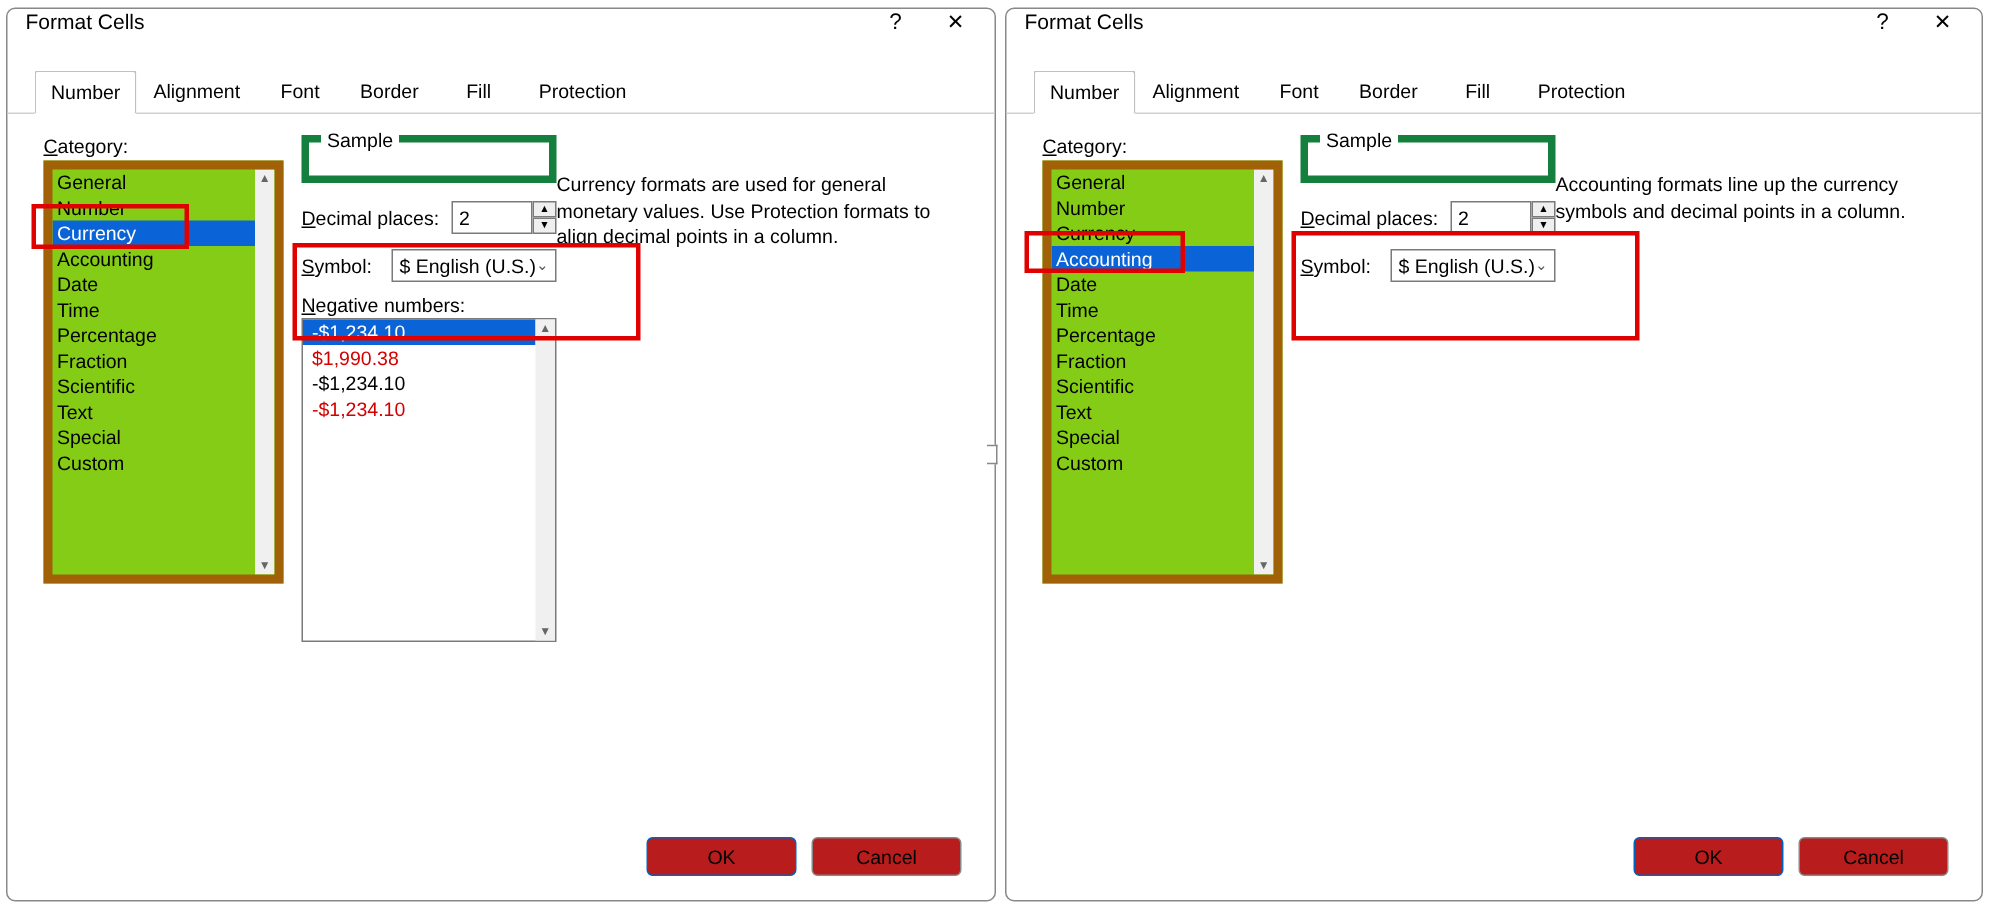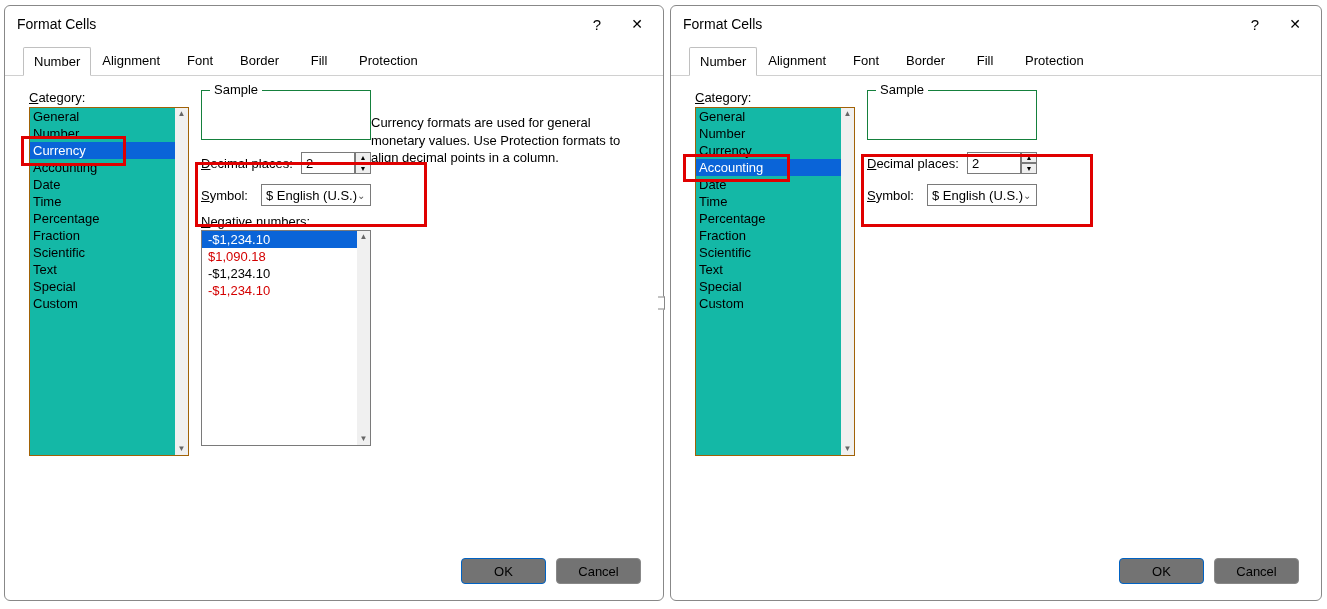--- a/index.html
+++ b/index.html
@@ -3,60 +3,60 @@
 <meta charset="utf-8">
 <style>
   * { box-sizing: border-box; font-family: "Segoe UI", Tahoma, sans-serif; font-size: 13px; }
   body { margin: 0; background: #fff; width: 1327px; height: 609px; position: relative; }
   .dialog {
     position: absolute; background: #fff; border: 1px solid #888; border-radius: 6px;
     display: flex; flex-direction: column;
   }
   .dlg-left { left: 4px; top: 5px; width: 660px; height: 596px; }
   .dlg-right { left: 670px; top: 5px; width: 652px; height: 596px; }
-  .titlebar { display:flex; align-items:center; height:36px; padding:0 6px 0 12px; }
+  .titlebar { display:flex; height:36px; padding:0 6px 0 12px; }
   .titlebar .title { flex:1; font-size:14px; }
   .titlebar .help { width:40px; text-align:center; font-size:15px; cursor:default; }
   .titlebar .close { width:40px; text-align:center; font-size:14px; cursor:default; }
   .tabs { display:flex; padding-left:18px; border-bottom:1px solid #d0d0d0; margin-top:4px; }
   .tab { padding:6px 10px; border:1px solid transparent; margin-right:0; cursor:default; min-width:58px; text-align:center; }
   .tab.active { border:1px solid #c0c0c0; border-bottom:1px solid #fff; background:#fff; position:relative; top:1px; border-radius:2px 2px 0 0; }
   .body { flex:1; padding:14px 22px 8px 24px; display:flex; flex-direction:row; }
   .top-row { display:flex; }
   .cat-col { width:160px; }
   .cat-label { margin-bottom:2px; }
-  .cat-list { border:1px solid #a16207; height:349px; overflow:hidden; position:relative; background:#14b8a6; }
+  .cat-list { border:6px solid #a16207; height:282px; overflow:hidden; position:relative; background:#84cc16; }
   .cat-items { position:absolute; inset:0 13px 0 0; }
   .cat-item { padding:0 3px; height:17px; line-height:17px; cursor:default; white-space:nowrap; }
   .cat-item.selected { background:#0a64d8; color:#fff; }
   .cat-scroll { position:absolute; right:0; top:0; bottom:0; width:13px; background:#f0f0f0; display:flex; flex-direction:column; justify-content:space-between; align-items:center; padding:2px 0; }
   .cat-scroll span { font-size:8px; color:#666; line-height:1; }
   .right-col { flex:1; margin-left:12px; }
-  .sample-box { border:1px solid #15803d; height:50px; position:relative; margin-bottom:10px; }
+  .sample-box { border:5px solid #15803d; height:32px; position:relative; margin-bottom:10px; }
   .sample-box .legend { position:absolute; top:-9px; left:8px; background:#fff; padding:0 4px; }
   .ctrl-row { display:flex; align-items:center; height:26px; margin-bottom:6px; }
   .ctrl-row .lbl { width:100px; }
   .ctrl-row.sym-row .lbl { width:60px; }
   .spin { display:flex; align-items:center; }
   .spin input { width:54px; height:22px; border:1px solid #7a7a7a; padding:0 4px; }
   .spin .btns { display:flex; flex-direction:column; }
   .spin .btns div { width:16px; height:11px; border:1px solid #7a7a7a; font-size:7px; text-align:center; line-height:9px; background:#efefef; cursor:default; }
-  .symbol-select { flex:1; height:22px; border:1px solid #7a7a7a; padding:0 4px; display:flex; align-items:center; justify-content:flex-start; background:#fff; }
+  .symbol-select { flex:1; height:22px; border:1px solid #7a7a7a; padding:0 4px; display:flex; align-items:center; justify-content:center; background:#fff; }
   .symbol-select .chev { font-size:10px; color:#555; }
   .neg-label { margin-top:4px; margin-bottom:1px; }
   .neg-list { border:1px solid #7a7a7a; height:216px; position:relative; background:#fff; }
   .neg-items { position:absolute; inset:0 13px 0 0; }
   .neg-item { padding:0 6px; height:17px; line-height:17px; cursor:default; }
   .neg-item.sel { background:#0a64d8; color:#fff; }
   .neg-item.red { color:#d40000; }
   .neg-scroll { position:absolute; right:0; top:0; bottom:0; width:13px; background:#f0f0f0; display:flex; flex-direction:column; justify-content:space-between; align-items:center; padding:2px 0; }
   .neg-scroll span { font-size:8px; color:#666; line-height:1; }
   .desc { margin-top:24px; line-height:1.35; }
   .btn-row { display:flex; justify-content:flex-end; gap:10px; padding:0 22px 16px 0; }
-  .btn { width:85px; height:26px; border:1px solid #888; border-radius:4px; background:#737373; display:flex; align-items:center; justify-content:center; cursor:default; }
+  .btn { width:100px; height:26px; border:1px solid #888; border-radius:4px; background:#b91c1c; display:flex; align-items:center; justify-content:center; cursor:default; }
   .btn.primary { border:1px solid #0062c3; }
   .red-box { position:absolute; border:3px solid #e00000; pointer-events:none; }
   .slice { position:absolute; right:-2px; top:50%; width:7px; height:13px; background:#fff; border:1px solid #888; border-left:none; transform:translateY(-50%); }
   .underline { text-decoration:underline; text-decoration-color:#000; }
 </style>
 </head>
 <body>
 
 <div class="dialog dlg-left">
   <div class="titlebar">
@@ -115,21 +115,21 @@
           <span class="lbl"><span class="underline">S</span>ymbol:</span>
           <div class="symbol-select">
             <span>$ English (U.S.)</span>
             <span class="chev">⌄</span>
           </div>
         </div>
         <div class="neg-label"><span class="underline">N</span>egative numbers:</div>
         <div class="neg-list">
           <div class="neg-items">
             <div class="neg-item sel">-$1,234.10</div>
-            <div class="neg-item red">$1,090.18</div>
+            <div class="neg-item red">$1,990.38</div>
             <div class="neg-item">-$1,234.10</div>
             <div class="neg-item red">-$1,234.10</div>
           </div>
           <div class="neg-scroll">
             <span>▲</span>
             <span>▼</span>
           </div>
         </div>
       </div>
     </div>
@@ -201,20 +201,21 @@
         </div>
         <div class="ctrl-row sym-row">
           <span class="lbl"><span class="underline">S</span>ymbol:</span>
           <div class="symbol-select">
             <span>$ English (U.S.)</span>
             <span class="chev">⌄</span>
           </div>
         </div>
       </div>
     </div>
+    <div class="desc">Accounting formats line up the currency symbols and decimal points in a column.</div>
     <div style="flex:1"></div>
   </div>
   <div class="btn-row">
     <div class="btn primary">OK</div>
     <div class="btn">Cancel</div>
   </div>
 
   <div class="red-box" style="left:12px; top:148px; width:107px; height:28px;"></div>
   <div class="red-box" style="left:190px; top:148px; width:232px; height:73px;"></div>
 </div>

